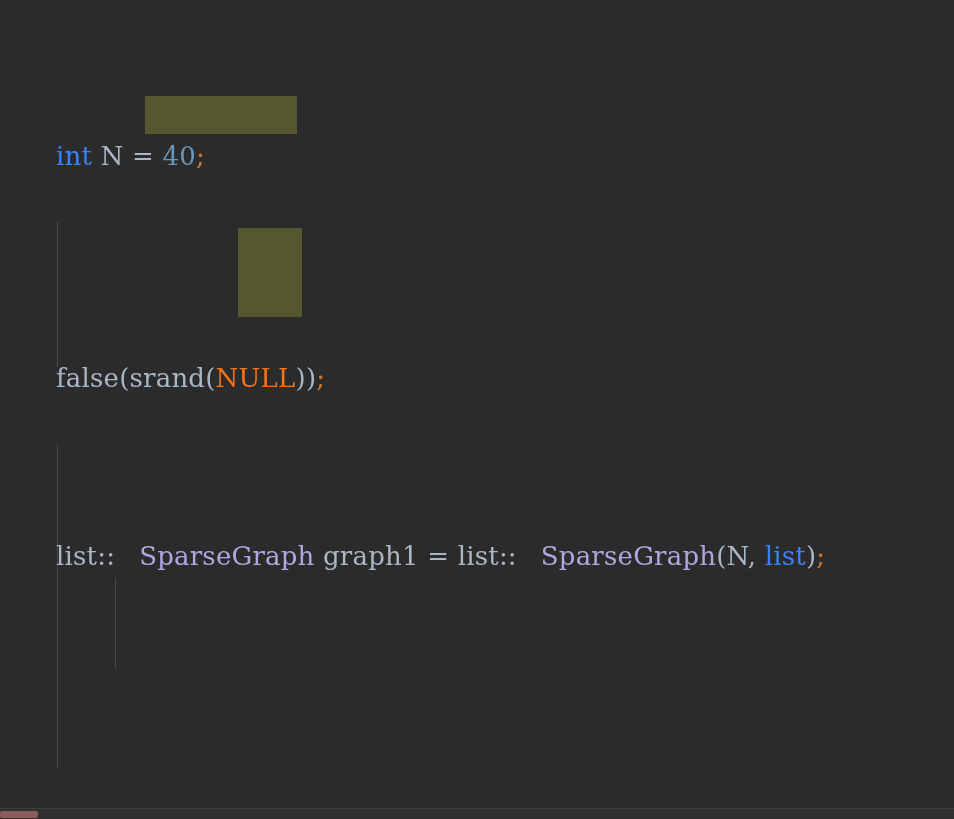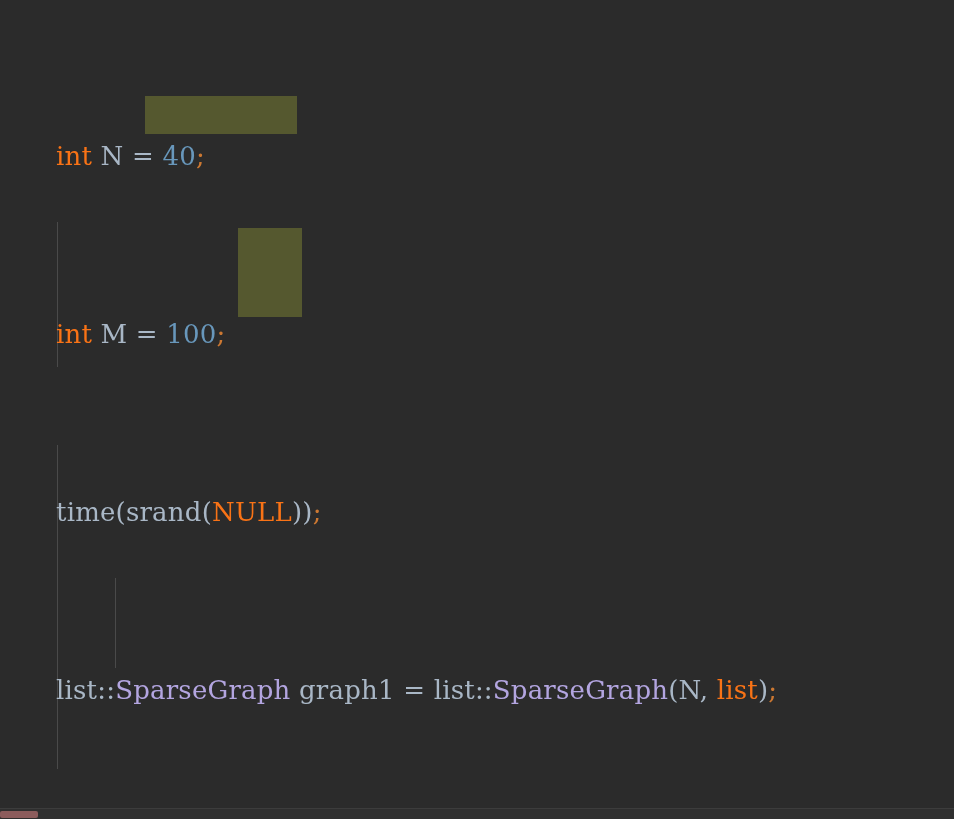--- a/index.html
+++ b/index.html
@@ -40,24 +40,24 @@
     position: relative;
     height: 44.5px;
     padding-left: 56px;
     box-sizing: border-box;
     color: #a9b7c6;
     z-index: 3;
   }
   .line-inner { position: relative; z-index: 3; }
 
   
-  .kw   { color: #f97316; }   
+  .kw   { color: #3b82f6; }   
   .num  { color: #6897bb; }   
   .plain{ color: #a9b7c6; }   
-  .type { color: #b3a5e0; }   
+  .type { color: #b3a5e0; margin-left: 24px; }   
   .semi { color: #cc7832; }   
   .macro{ color: #f97316; }   
   .fn   { color: #a9b7c6; }
 
   
   .rand-block {
     position: absolute;
     left: 238px;
     top: 228px;
     width: 64px;
@@ -113,23 +113,22 @@
   <div class="rand-block"></div>
 
   <div class="indent-guide" style="left:57px; top:222px; height:145px;"></div>
   <div class="indent-guide" style="left:57px; top:445px; height:324px;"></div>
   <div class="indent-guide" style="left:115px; top:578px; height:90px;"></div>
 
   <div class="code-surface">
 
     <div class="line"><span class="line-inner"><span class="kw">int</span><span class="plain"> N = </span><span class="num">40</span><span class="semi">;</span></span></div>
 
-    <div class="line"><span class="line-inner"><span class="kw">int</span><span class="plain"> M = </span><span class="num">100</span><span class="semi">;</span></span></div>
 
-    <div class="line"><span class="line-inner"><span class="fn">time</span><span class="plain">(</span><span class="fn">srand</span><span class="plain">(</span><span class="macro">NULL</span><span class="plain">)</span><span class="plain">)</span><span class="semi">;</span></span></div>
+    <div class="line"><span class="line-inner"><span class="fn">false</span><span class="plain">(</span><span class="fn">srand</span><span class="plain">(</span><span class="macro">NULL</span><span class="plain">)</span><span class="plain">)</span><span class="semi">;</span></span></div>
 
     <div class="line"><span class="line-inner"><span class="plain">list::</span><span class="type">SparseGraph</span><span class="plain"> graph1 = </span><span class="plain">list::</span><span class="type">SparseGraph</span><span class="plain">(</span><span class="plain">N, </span><span class="kw">list</span><span class="plain">)</span><span class="semi">;</span></span></div>
 
     
 
     
 
     
 
     

